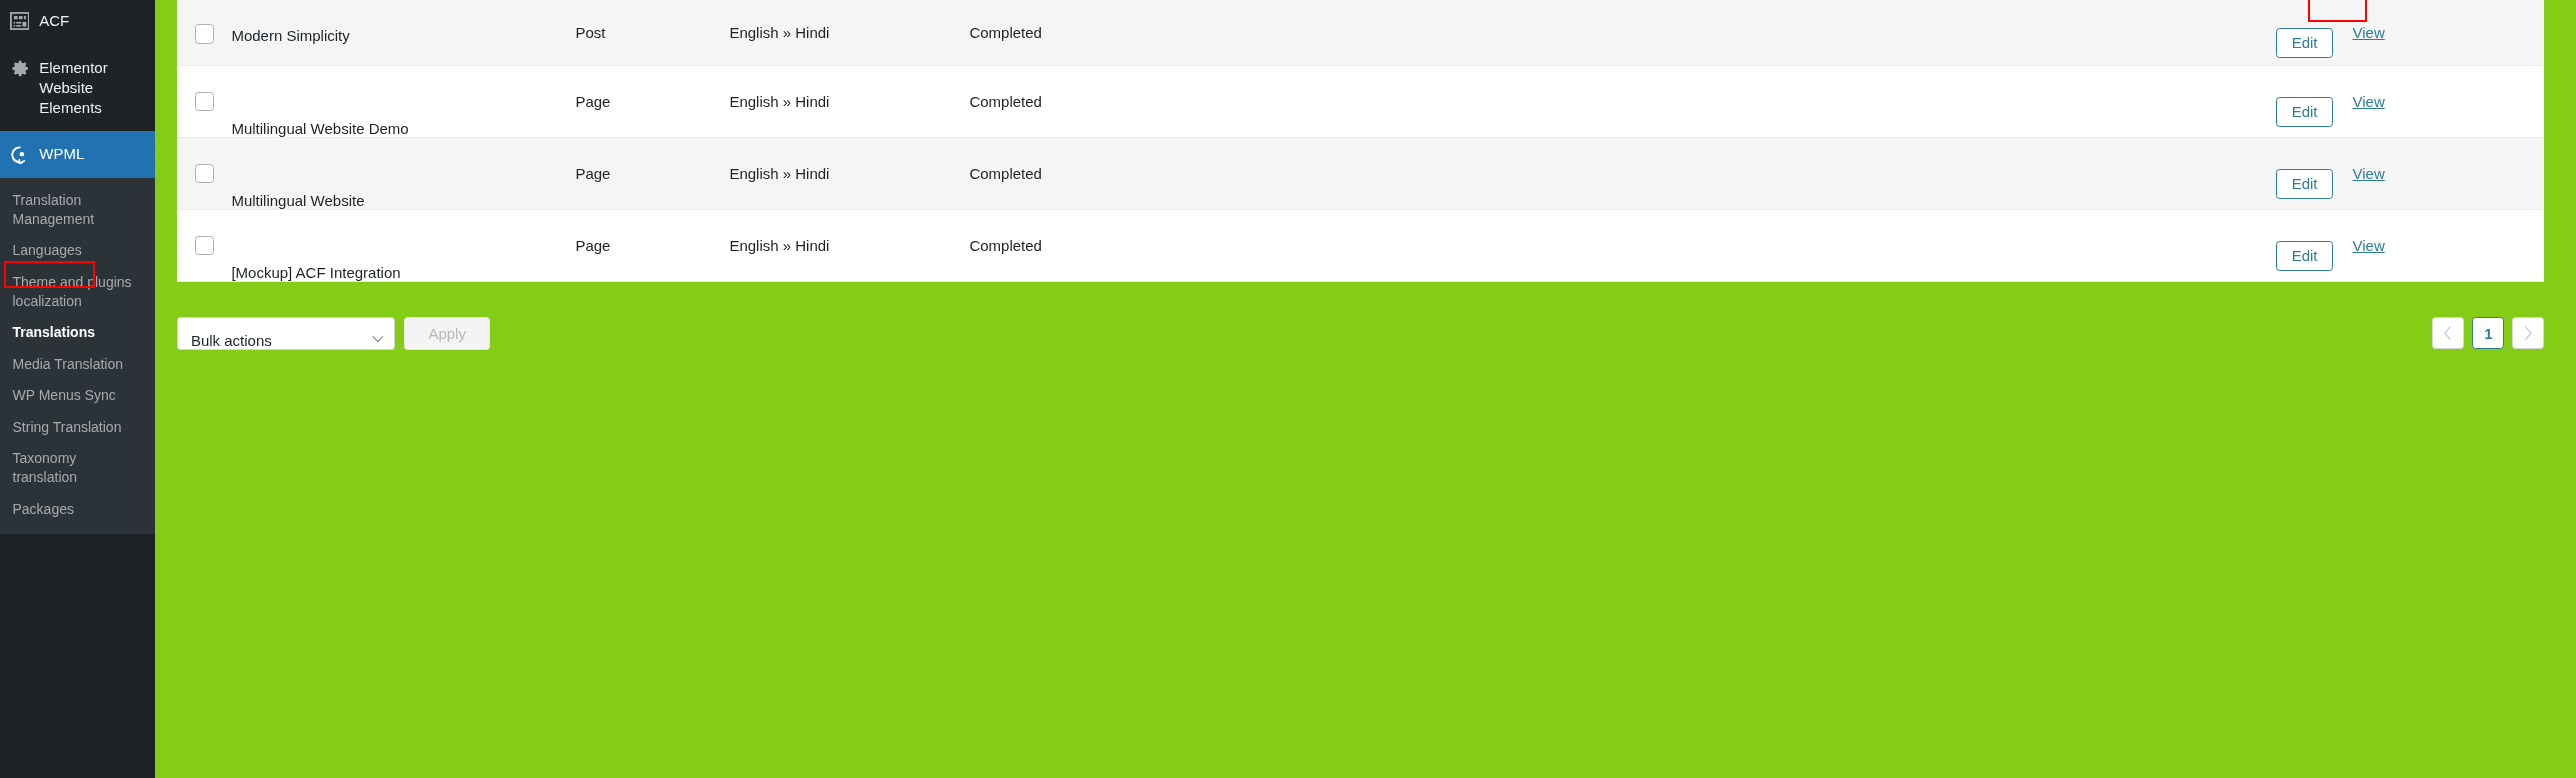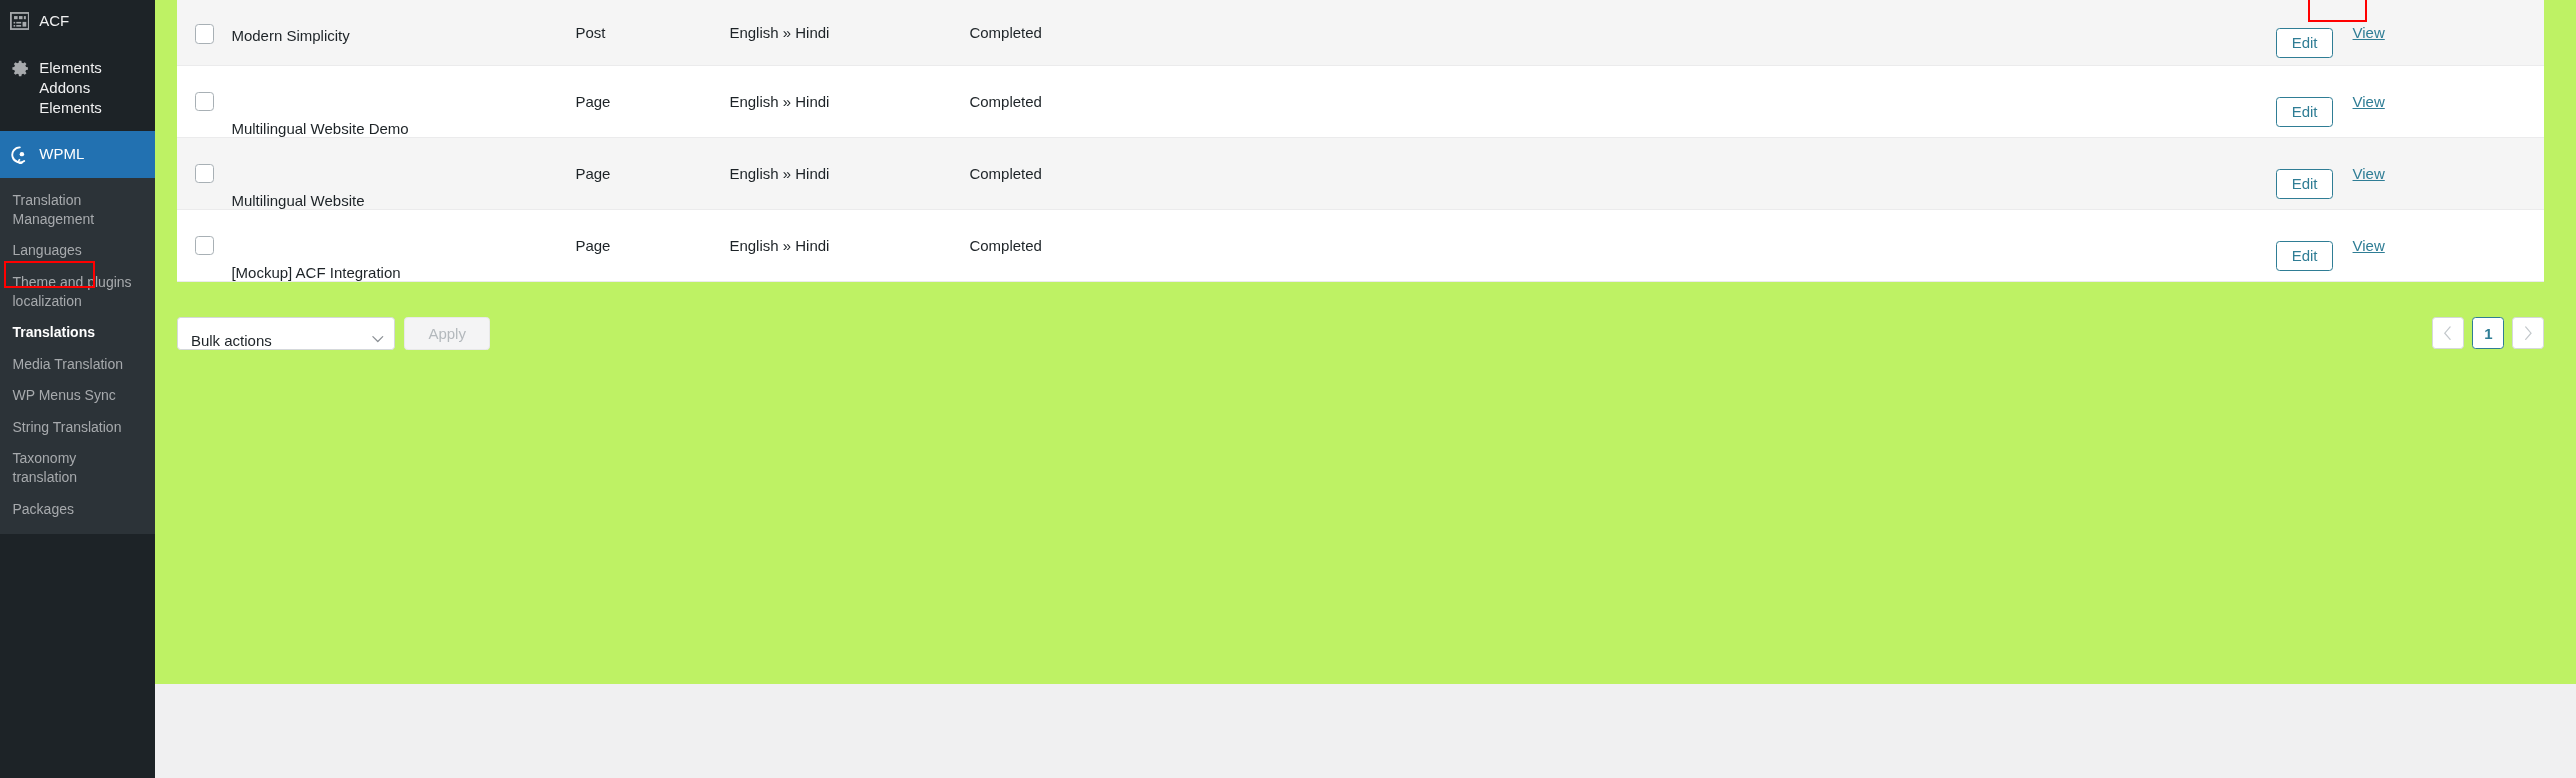--- a/index.html
+++ b/index.html
@@ -50,22 +50,22 @@
   .sub-item.current {
     color: #fff; font-weight: bold;
   }
   .annot-box {
     position: absolute; border: 2.7px solid #ff0000; pointer-events: none;
   }
   #annot-translations { left: 3.6px; top: 261px; width: 91px; height: 27px; }
 
   
   .main {
-    position: absolute; left: 155px; top: 0; width: 2421px; height: 684px;
-    background: #bef264;
+    position: absolute; left: 155px; top: 0; width: 2421px; height: 778px;
+    background: #84cc16;
   }
   .table-wrap {
     position: absolute; left: 22.4px; top: 0; width: 2367px;
   }
   .trow {
     display: flex; align-items: stretch; width: 100%; height: 72px;
     background: #ffffff;
     border-bottom: 0.9px solid #ebebec;
   }
   .trow.alt { background: #f5f5f5; }
@@ -160,21 +160,21 @@
         <span class="m-label">ACF</span>
       </div>
 
       <div class="menu-item elementor">
         <span class="m-icon">
           <svg width="19.7" height="19.7" viewBox="0 0 22 22">
             <path fill="#a7aaad" d="M11 7.2a3.8 3.8 0 1 0 0 7.6 3.8 3.8 0 0 0 0-7.6zm0 6a2.2 2.2 0 1 1 0-4.4 2.2 2.2 0 0 1 0 4.4z"></path>
             <path fill="#a7aaad" d="M20 9.3l-2.1-.35a7.1 7.1 0 0 0-.72-1.73l1.24-1.73-1.9-1.9-1.73 1.24a7.1 7.1 0 0 0-1.73-.72L12.7 2h-2.7l-.35 2.11c-.61.17-1.19.41-1.73.72L6.19 3.59l-1.9 1.9 1.24 1.73c-.31.54-.55 1.12-.72 1.73L2.7 9.3v2.7l2.11.35c.17.61.41 1.19.72 1.73L4.29 15.8l1.9 1.9 1.73-1.24c.54.31 1.12.55 1.73.72L10 19.3h2.7l.35-2.11c.61-.17 1.19-.41 1.73-.72l1.73 1.24 1.9-1.9-1.24-1.73c.31-.54.55-1.12.72-1.73L20 12V9.3z"></path>
           </svg>
         </span>
-        <span class="m-label">Elements Addons Elements</span>
+        <span class="m-label">Elementor Website Elements</span>
       </div>
 
       <div class="menu-item active">
         <span class="m-icon">
           <svg width="19.7" height="19.7" viewBox="0 0 22 22">
             <path d="M11 2.6a8.4 8.4 0 1 0 4.9 15.2" fill="none" stroke="#ffffff" stroke-width="2.1" stroke-linecap="round"></path>
             <circle cx="13.3" cy="10.2" r="2.5" fill="#ffffff"></circle>
             <path d="M11.4 16.2a2.2 2.2 0 1 0 2.6 2.2" fill="none" stroke="#ffffff" stroke-width="1.6"></path>
           </svg>
         </span>

